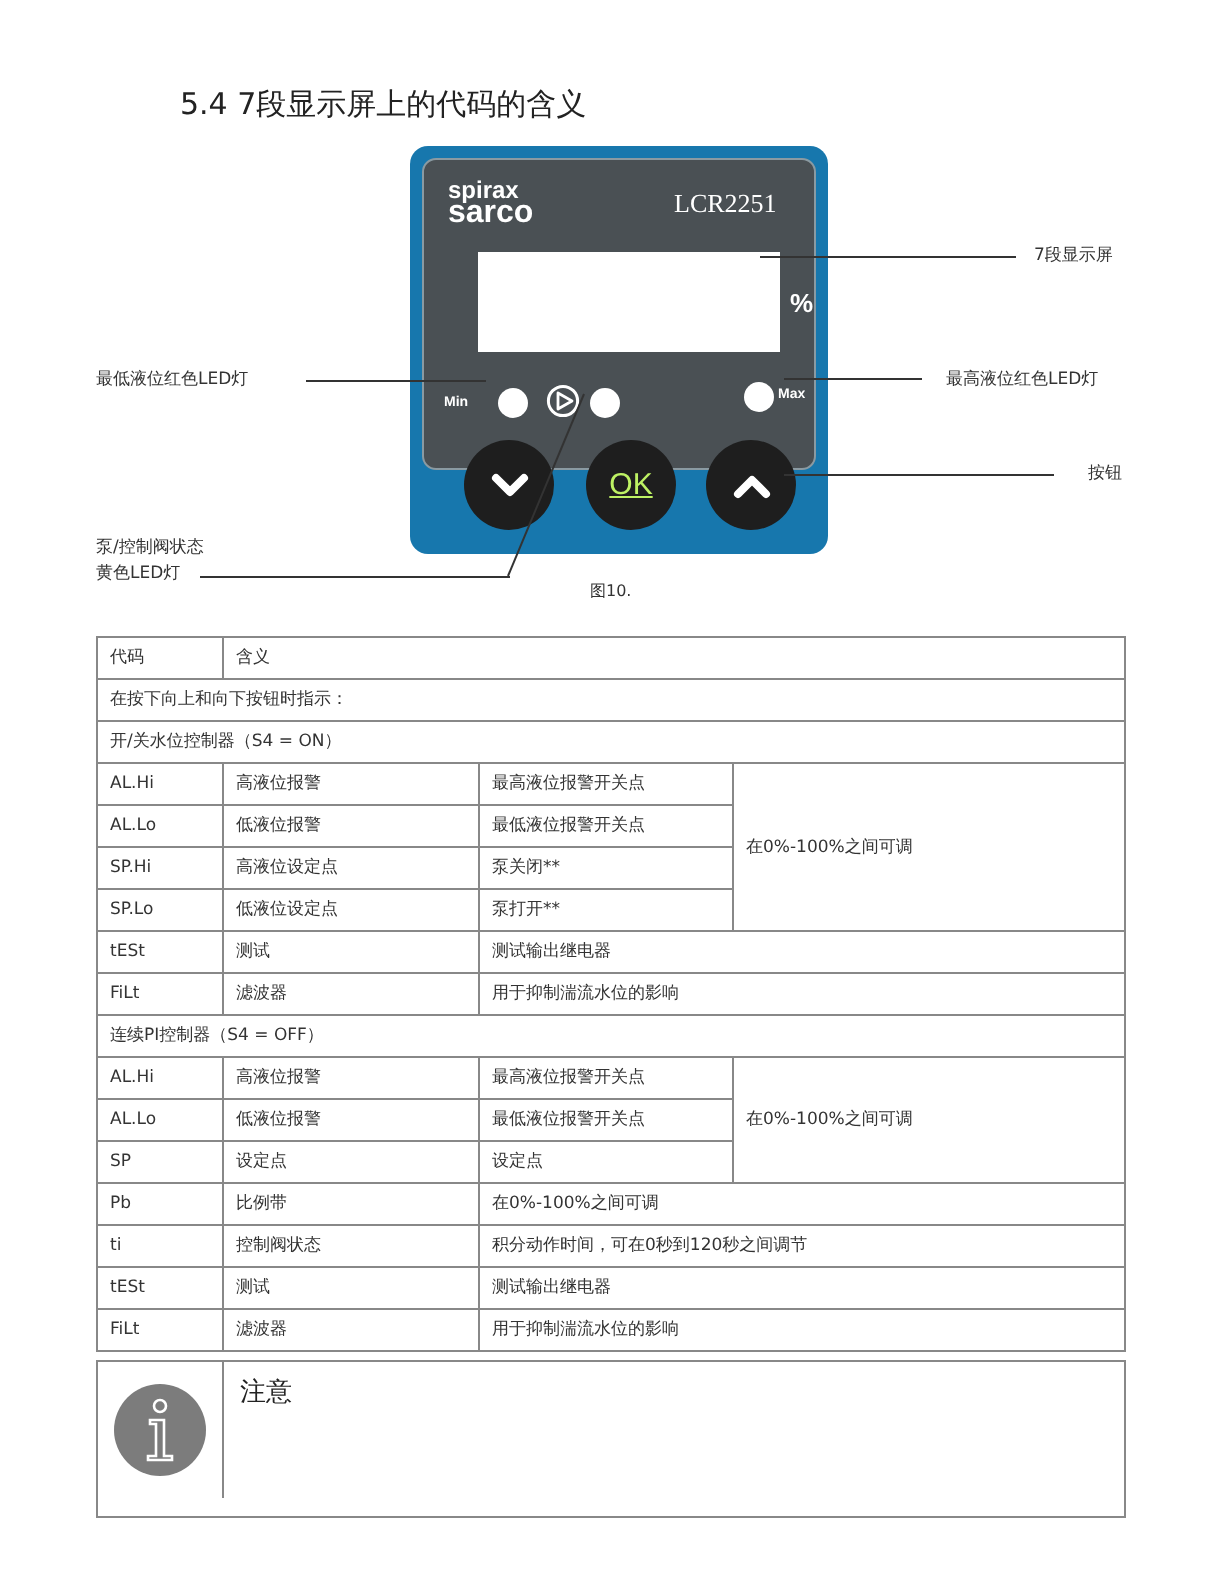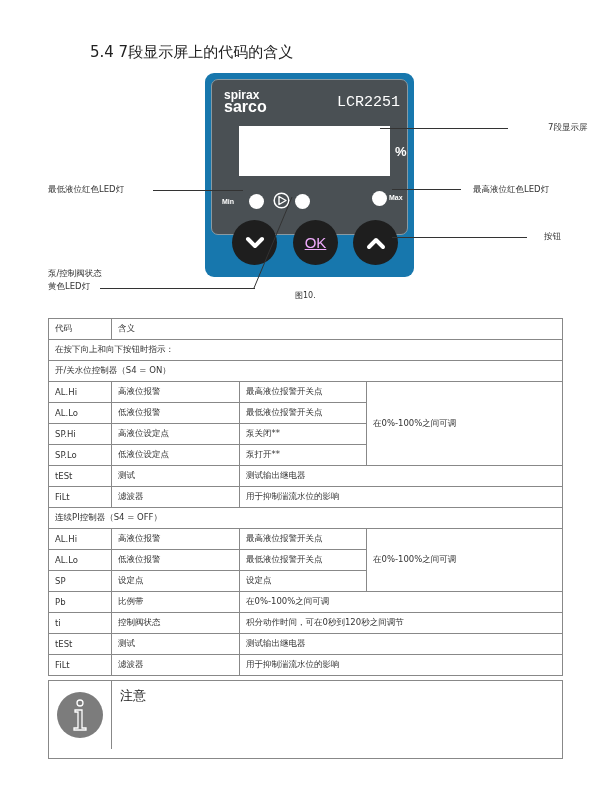--- a/index.html
+++ b/index.html
@@ -4,31 +4,31 @@
 <style>
   * { box-sizing: border-box; margin: 0; padding: 0; }
   body { width: 614px; height: 786px; background: #fff; font-family: "DejaVu Sans", "Liberation Sans", sans-serif; color: #222; position: relative; overflow: hidden; }
   .title { position: absolute; left: 42px; top: 43px; font-size: 15px; color: #222; margin-left: 48px; }
 
   .device { position: absolute; left: 205px; top: 73px; width: 209px; height: 204px; background: #1777ad; border-radius: 9px; }
   .panel { position: absolute; left: 6px; top: 6px; width: 197px; height: 156px; background: #4a5054; border-radius: 7px; border: 1px solid #8a9aa2; }
   .brand { position: absolute; left: 12px; top: 10px; color: #fff; font-weight: bold; font-size: 12px; line-height: 11px; font-family: "Liberation Sans", sans-serif; }
   .brand .b1 { display: block; }
   .brand .b2 { display: block; font-size: 16px; }
-  .model { position: absolute; left: 125px; top: 14px; color: #fff; font-size: 15px; font-family: Liberation Mono, monospace; }
+  .model { position: absolute; left: 125px; top: 14px; color: #fff; font-size: 13px; font-family: Liberation Serif, serif; }
   .screen { position: absolute; left: 27px; top: 46px; width: 151px; height: 50px; background: #fff; }
   .percent { position: absolute; left: 183px; top: 64px; color: #fff; font-weight: bold; font-size: 13px; font-family: "Liberation Sans", sans-serif; }
   .led { position: absolute; width: 15px; height: 15px; border-radius: 50%; background: #fff; }
   .led-min { left: 37px; top: 114px; }
   .led-pump { left: 83px; top: 114px; }
   .led-max { left: 160px; top: 111px; }
   .lbl-min { position: absolute; left: 10px; top: 118px; font-size: 7px; color: #fff; font-weight: bold; font-family: "Liberation Sans", sans-serif; }
   .lbl-max { position: absolute; left: 177px; top: 114px; font-size: 7px; color: #fff; font-weight: bold; font-family: "Liberation Sans", sans-serif; }
   .pump-icon { position: absolute; left: 61px; top: 112px; width: 17px; height: 17px; }
-  .btn { position: absolute; width: 45px; height: 45px; border-radius: 50%; background: #1e1e1e; display: flex; align-items: center; justify-content: center; color: #f0abfc; text-decoration: underline; }
+  .btn { position: absolute; width: 45px; height: 45px; border-radius: 50%; background: #1e1e1e; display: flex; align-items: center; justify-content: center; color: #bef264; text-decoration: underline; }
   .btn-down { left: 20px; top: 140px; }
   .btn-ok { left: 81px; top: 140px; font-size: 15px; font-family: "Liberation Sans", sans-serif; }
   .btn-up { left: 141px; top: 140px; }
 
   .annot { position: absolute; font-size: 8.5px; color: #333; }
   .line { position: absolute; height: 1px; background: #333; }
   .caption { position: absolute; left: 295px; top: 290px; font-size: 8px; color: #333; }
 
   table { position: absolute; left: 48px; top: 318px; width: 515px; border-collapse: collapse; font-size: 8.5px; }
   td { border: 1px solid #888; padding: 4px 6px; height: 17.4px; vertical-align: middle; color: #333; }
@@ -73,21 +73,21 @@
     <div class="btn btn-ok">OK</div>
     <div class="btn btn-up">
       <svg width="20" height="14" viewBox="0 0 20 14">
           <path d="M3 11 L10 4 L17 11" fill="none" stroke="#fff" stroke-width="4" stroke-linecap="round" stroke-linejoin="round"></path>
         </svg>
     </div>
   </div>
 </div>
 
 <div class="line" style="left:380px; top:128px; width:128px;"></div>
-<div class="annot" style="left:517px; top:122px;margin-left:31px;">7段显示屏</div>
+<div class="annot" style="left:517px; top:122px;">7段显示屏</div>
 
 <div class="line" style="left:153px; top:190px; width:90px;"></div>
 <div class="annot" style="left:48px; top:184px;">最低液位红色LED灯</div>
 
 <div class="line" style="left:392px; top:189px; width:69px;"></div>
 <div class="annot" style="left:473px; top:184px;">最高液位红色LED灯</div>
 
 <div class="line" style="left:392px; top:237px; width:135px;"></div>
 <div class="annot" style="left:544px; top:231px;">按钮</div>
 

